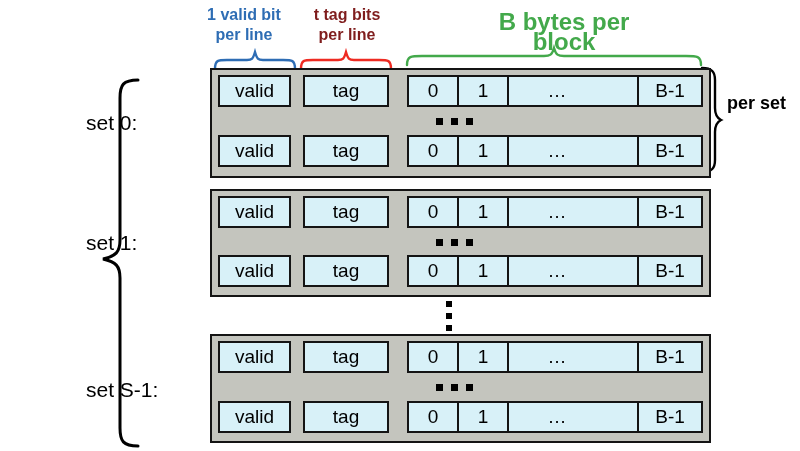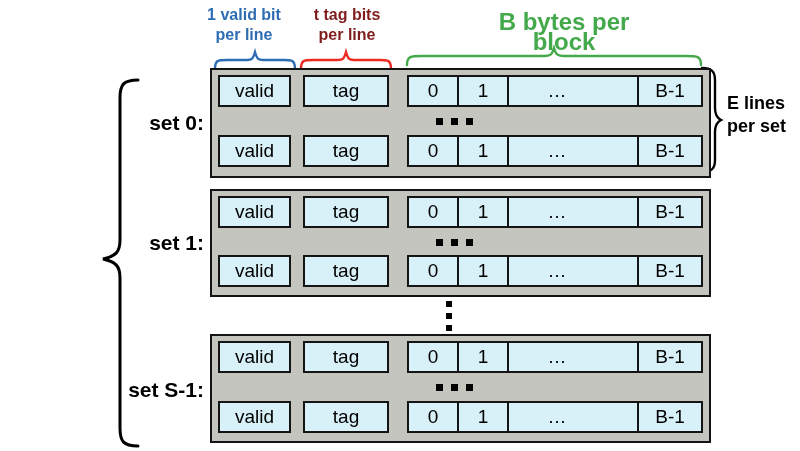--- a/index.html
+++ b/index.html
@@ -11,22 +11,22 @@
   
   .top-label { position:absolute; top:5px; text-align:center; font-weight:bold;
                font-size:16px; line-height:20px; }
   .top-label.blue  { left:184px; width:120px; color:#2e6db4; }
   .top-label.red   { left:287px; width:120px; color:#7f1d1d; }
   .top-label.green { left:464px; width:200px; top:12px; font-size:24px; color:#43a94b; }
   svg.brace { position:absolute; overflow:visible; }
   
   .s-sets { position:absolute; left:2px; top:246px; width:76px; text-align:center;
             font-weight:bold; font-size:21px; }
-  .set-label { position:absolute; left:86px; width:118px; text-align:right;
-               font-weight:bold; font-size:21px; line-height:26px; }
+  .set-label { position:absolute; left:86px; width:118px; text-align:left;
+               font-weight:normal; font-size:21px; line-height:26px; }
   .e-lines { position:absolute; left:727px; top:92px; width:73px;
              font-weight:bold; font-size:18px; line-height:23px; }
   
   .setbox { position:absolute; left:210px; width:501px; height:110px;
             background:#c4c5be; border:2px solid #141414; box-sizing:border-box; }
   .line-row { position:absolute; left:0; width:100%; height:32px; }
   .cell { position:absolute; top:0; height:32px; background:#d8f1f8;
           border:2px solid #141414; box-sizing:border-box;
           display:flex; align-items:center; justify-content:center;
           font-size:19px; }
@@ -72,21 +72,20 @@
   </svg>
 
   <svg class="brace" style="left:100px; top:78px;" width="40" height="370" viewBox="0 0 40 370">
     <path d="M 38,2 C 23,2 20,7 20,20 L 20,162 C 20,174 16,178 3,181 C 16,184 20,188 20,200 L 20,350 C 20,363 23,368 38,368" fill="none" stroke="#000" stroke-width="3" stroke-linecap="round"></path>
   </svg>
 
   <svg class="brace" style="left:700px; top:66px;" width="22" height="108" viewBox="0 0 22 108">
     <path d="M 2,2 C 12,2 15,6 15,14 L 15,42 C 15,49 17,52 21,54 C 17,56 15,59 15,66 L 15,94 C 15,102 12,106 2,106" fill="none" stroke="#000" stroke-width="2.4" stroke-linecap="round"></path>
   </svg>
   <div class="e-lines">
-    <div>E lines</div>
     <div>per set</div>
   </div>
 
   <div class="set-label" style="top:110px">set 0:</div>
   <div class="set-label" style="top:230px">set 1:</div>
   <div class="set-label" style="top:377px">set S-1:</div>
 
   <div class="setbox" style="top:68px">
     <div class="line-row" style="top:5px">
       <div class="cell valid-cell">valid</div>

